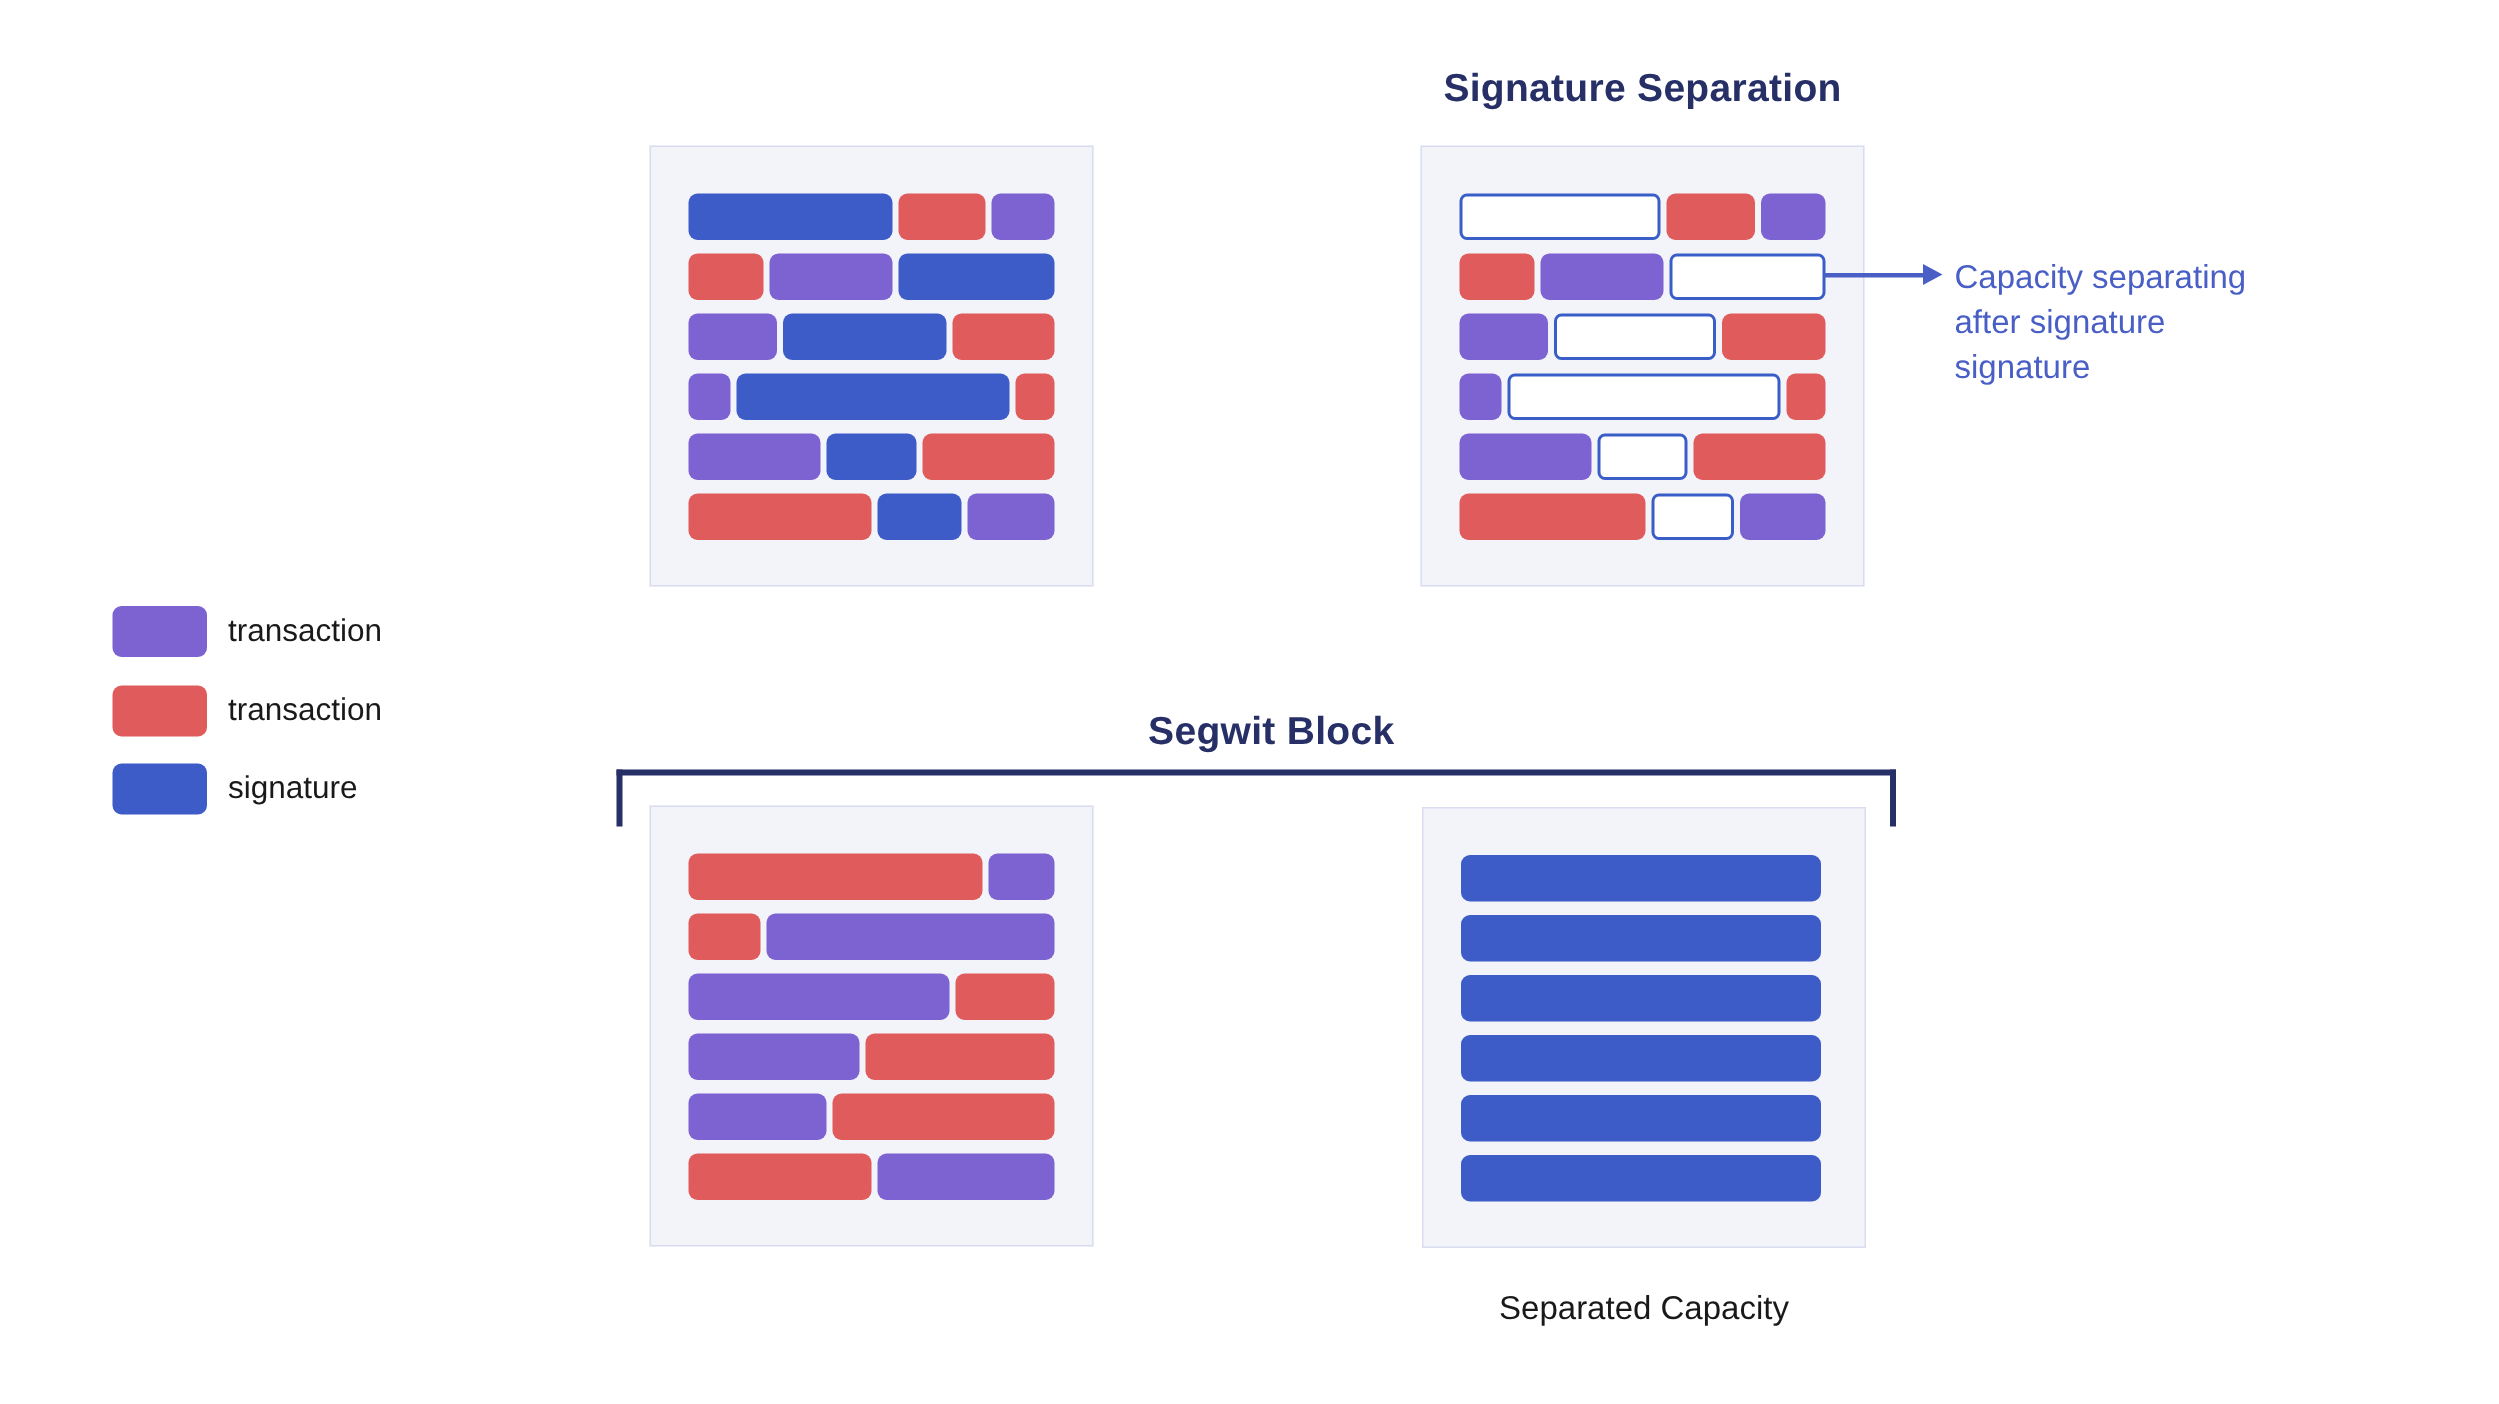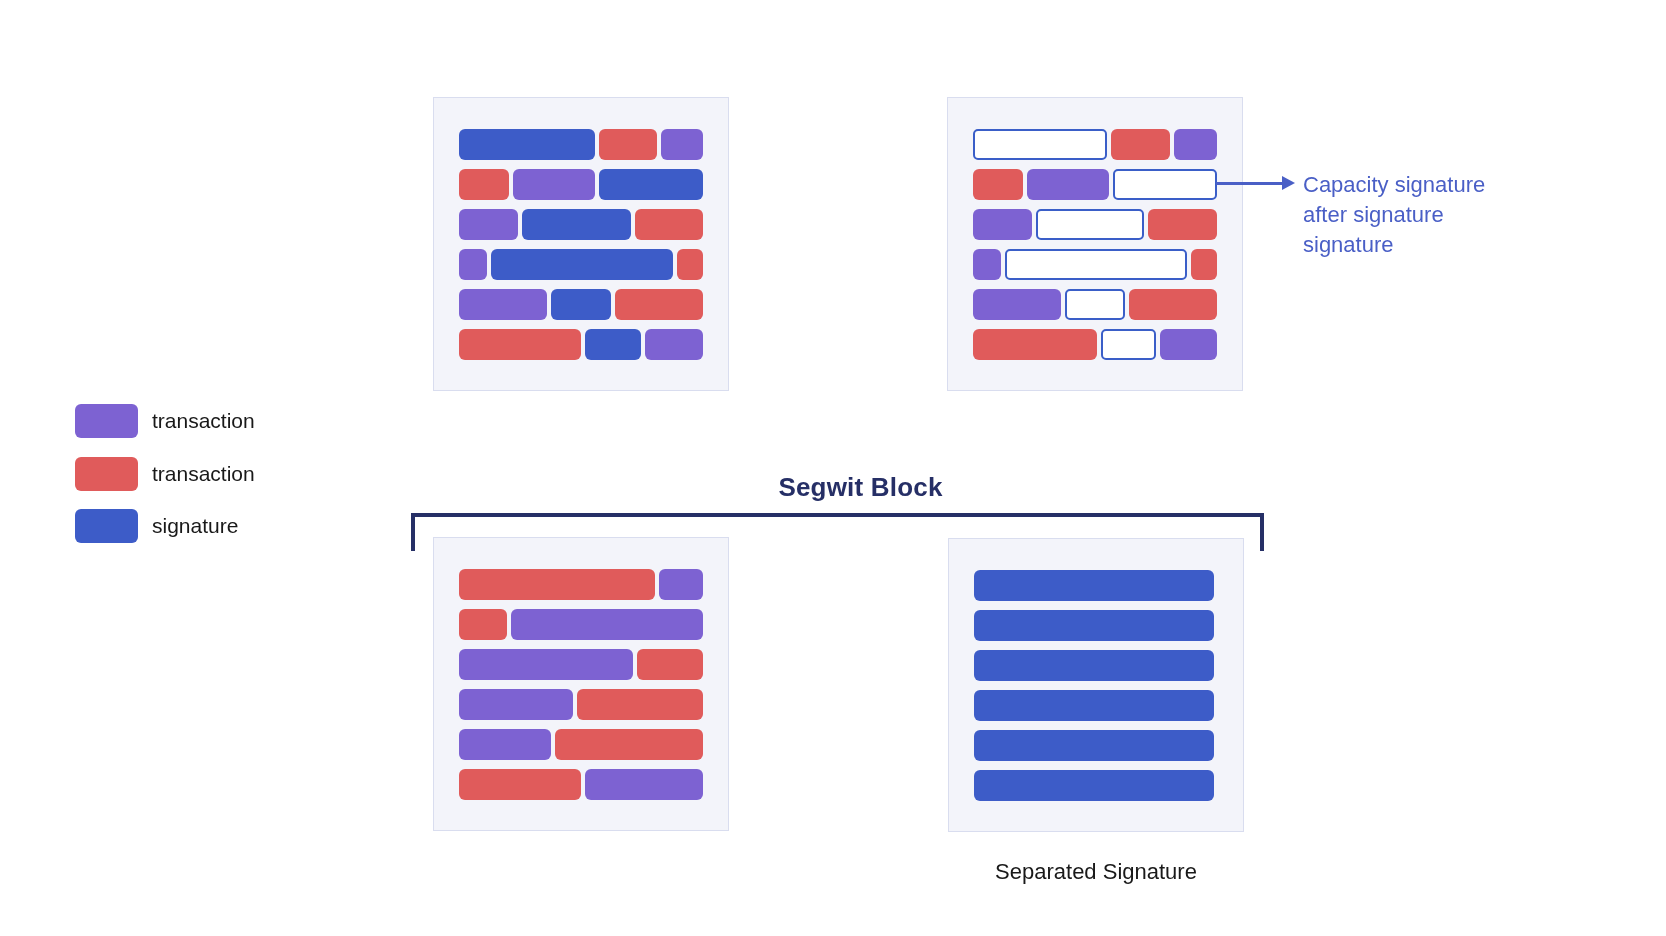--- a/index.html
+++ b/index.html
@@ -95,20 +95,21 @@
         <div class="bar bar-blue" style="width: 60px;"></div>
         <div class="bar bar-red" style="width: 88px;"></div>
       </div>
       <div class="bar-row">
         <div class="bar bar-red" style="width: 122px;"></div>
         <div class="bar bar-blue" style="width: 56px;"></div>
         <div class="bar bar-purple" style="width: 58px;"></div>
       </div>
     </div>
 
+  <div class="panel-title" style="left:937px;top:43px;width:316px;">Signature Separation</div>
   <div class="block" style="left:947px;top:97px;">
       <div class="bar-row">
         <div class="bar bar-outline" style="width: 134px;"></div>
         <div class="bar bar-red" style="width: 59px;"></div>
         <div class="bar bar-purple" style="width: 43px;"></div>
       </div>
       <div class="bar-row">
         <div class="bar bar-red" style="width: 50px;"></div>
         <div class="bar bar-purple" style="width: 82px;"></div>
         <div class="bar bar-outline" style="width: 104px;"></div>
@@ -131,26 +132,26 @@
       <div class="bar-row">
         <div class="bar bar-red" style="width: 124px;"></div>
         <div class="bar bar-outline" style="width: 55px;"></div>
         <div class="bar bar-purple" style="width: 57px;"></div>
       </div>
     </div>
 
   <div class="arrow-line"></div>
   <div class="arrow-head"></div>
   <div class="annotation">
-    <div>Capacity signature</div>
+    <div>Capacity separating</div>
     <div>after signature</div>
     <div>signature</div>
   </div>
 
-  <div class="panel-title" style="left:434px;top:472px;width:853px;">Segwit Block</div>
+  <div class="panel-title" style="left:421px;top:472px;width:853px;">Segwit Block</div>
   <div class="bracket"></div>
 
   <div class="block" style="left:433px;top:537px;">
       <div class="bar-row">
         <div class="bar bar-red" style="width: 196px;"></div>
         <div class="bar bar-purple" style="width: 44px;"></div>
       </div>
       <div class="bar-row">
         <div class="bar bar-red" style="width: 48px;"></div>
         <div class="bar bar-purple" style="width: 192px;"></div>
@@ -186,15 +187,15 @@
       <div class="bar-row">
         <div class="bar bar-blue" style="width: 240px;"></div>
       </div>
       <div class="bar-row">
         <div class="bar bar-blue" style="width: 240px;"></div>
       </div>
       <div class="bar-row">
         <div class="bar bar-blue" style="width: 240px;"></div>
       </div>
     </div>
-  <div class="caption">Separated Signature</div>
+  <div class="caption">Separated Capacity</div>
 
 </div>
 
 </body></html>

